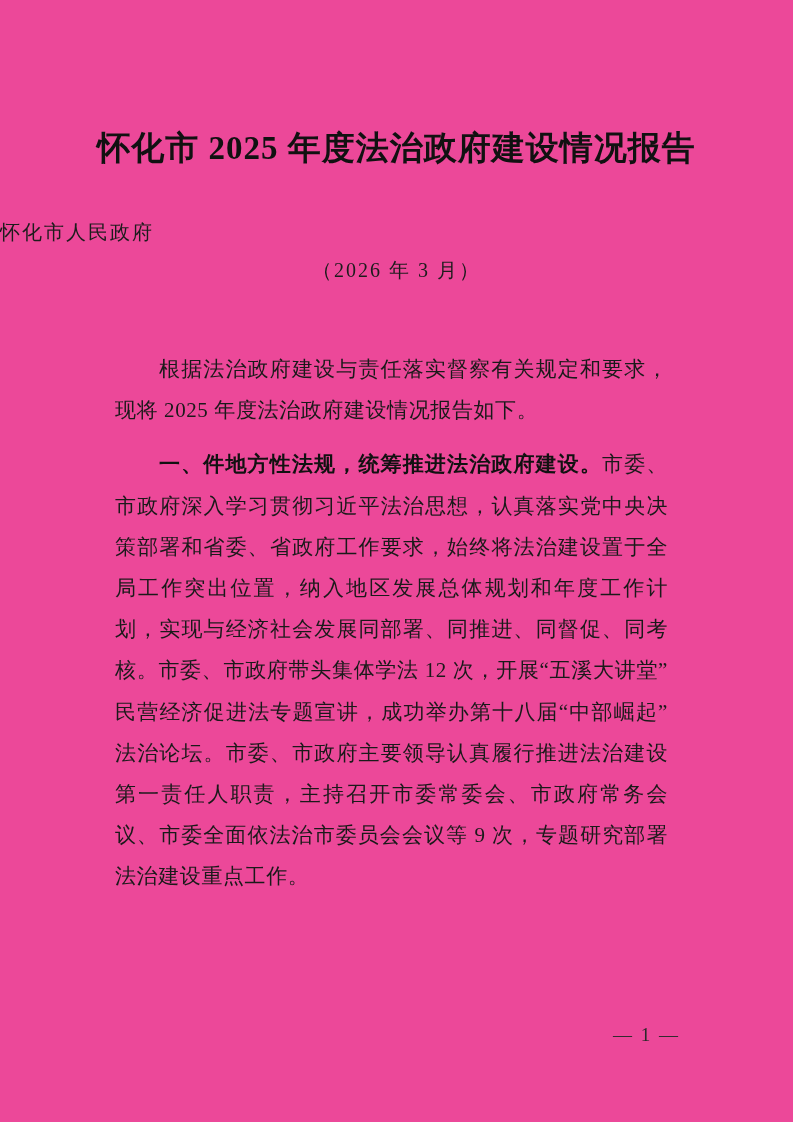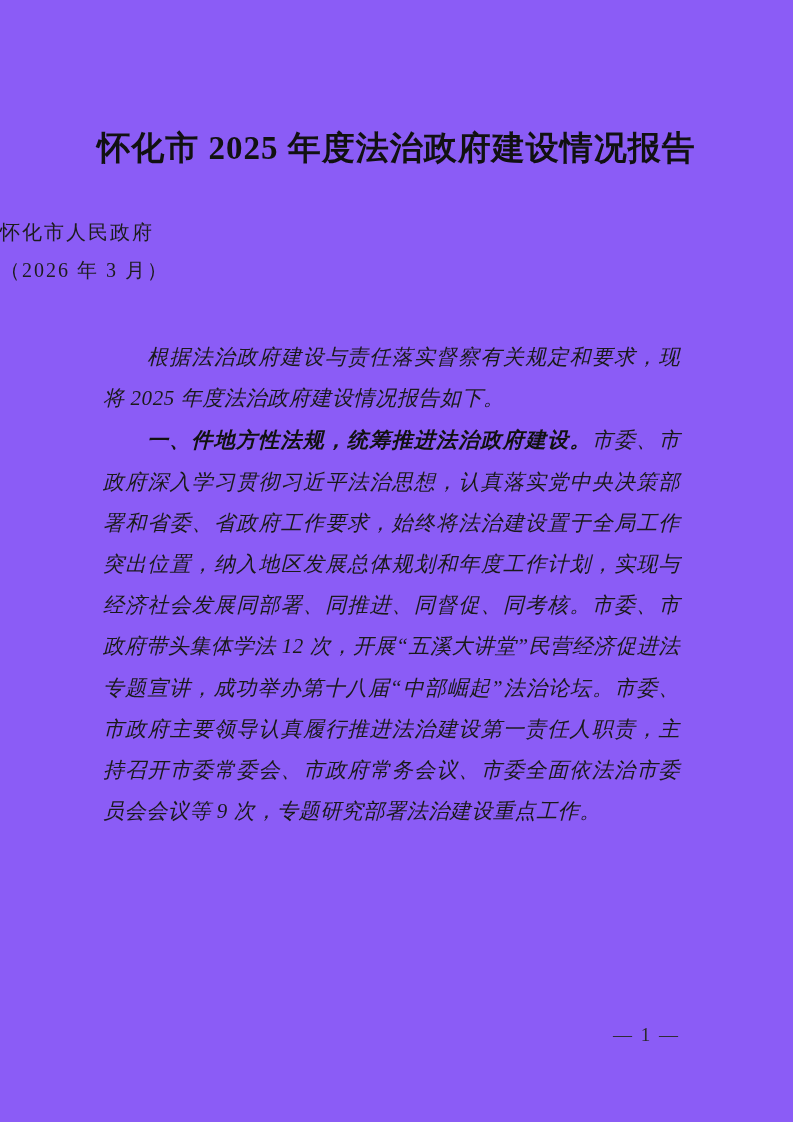--- a/index.html
+++ b/index.html
@@ -4,21 +4,21 @@
 <style>
   html, body {
     margin: 0;
     padding: 0;
     background: #ffffff;
   }
   .page {
     position: relative;
     width: 793px;
     height: 1122px;
-    background: #8b5cf6;
+    background: #ec4899;
     overflow: hidden;
     color: #1c1c1c;
     font-family: "Liberation Serif", "DejaVu Serif", serif;
   }
   .doc-title {
     position: absolute;
     top: 126px;
     left: 0;
     width: 100%;
     margin: 0;
@@ -38,42 +38,42 @@
     font-size: 20px;
     line-height: 26px;
     letter-spacing: 2px;
     color: #1c1c1c;
   }
   .doc-date {
     position: absolute;
     top: 257px;
     left: 0;
     width: 100%;
+    text-align: center;
     font-size: 20px;
     line-height: 26px;
     letter-spacing: 2px;
     color: #1c1c1c;
   }
   .doc-body {
     position: absolute;
     top: 337px;
     left: 103px;
     width: 577px;
     font-size: 21px;
     line-height: 41.2px;
     text-align: justify;
     text-justify: inter-ideograph;
     letter-spacing: 0.6px;
     color: #1a1a1a;
   }
   .doc-body p {
-    margin: 0;
+    margin: 12px;
     padding: 0;
     text-indent: 44px;
-    font-style: italic;
   }
   .sec-head {
     font-weight: 700;
     font-family: "Liberation Sans", "DejaVu Sans", sans-serif;
     color: #111111;
   }
   .page-number {
     position: absolute;
     top: 1024px;
     left: 103px;

